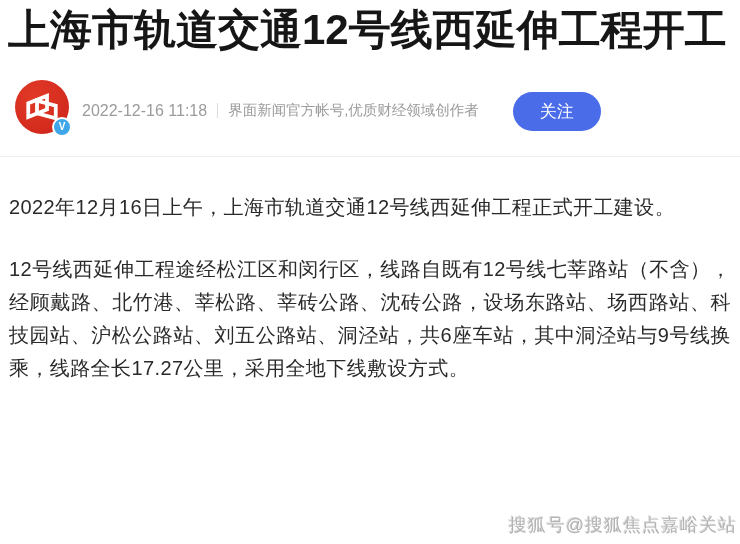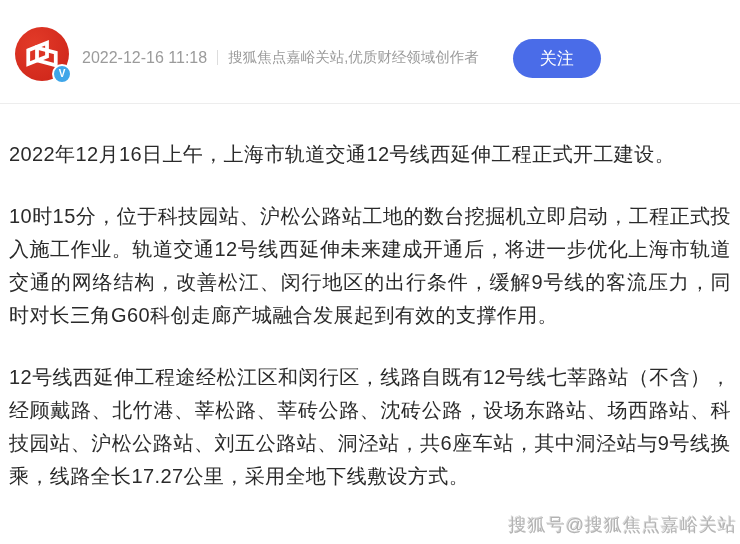--- a/index.html
+++ b/index.html
@@ -54,46 +54,46 @@
     position:absolute;right:3px;bottom:7px;
     font-size:18px;font-weight:400;color:#b3b3b3;letter-spacing:1px;
     text-shadow:1px 1px 0 #ffffff, -1px -1px 0 #d8d8d8;
   }
 </style>
 </head>
 <body>
 
 <div class="page">
 
+  <h1 class="headline">上海市轨道交通12号线西延伸工程开工</h1>
 
   <div class="pub">
     <div class="avatar">
       <svg viewBox="0 0 64 64" aria-hidden="true">
         <g fill="none" stroke="#ffffff" stroke-width="6" stroke-linejoin="miter">
           <path d="M10 26 L40 14 L40 36 L10 48 Z"></path>
           <path d="M24 22 L54 30 L54 50 L24 42 Z"></path>
         </g>
       </svg>
       <span class="badge">V</span>
     </div>
 
     <div class="pubinfo">
       <div class="pubmeta">
         <span class="timestamp">2022-12-16 11:18</span>
         <span class="vline"></span>
-        <span class="desc">搜狐焦点嘉峪关站,优质财经领域创作者</span>
+        <span class="desc">界面新闻官方帐号,优质财经领域创作者</span>
       </div>
     </div>
 
     <button class="follow">关注</button>
   </div>
 
   <div class="hdiv"></div>
 
   <div class="article-body">
     <p>2022年12月16日上午，上海市轨道交通12号线西延伸工程正式开工建设。</p>
-    <p>10时15分，位于科技园站、沪松公路站工地的数台挖掘机立即启动，工程正式投入施工作业。轨道交通12号线西延伸未来建成开通后，将进一步优化上海市轨道交通的网络结构，改善松江、闵行地区的出行条件，缓解9号线的客流压力，同时对长三角G60科创走廊产城融合发展起到有效的支撑作用。</p>
     <p>12号线西延伸工程途经松江区和闵行区，线路自既有12号线七莘路站（不含），经顾戴路、北竹港、莘松路、莘砖公路、沈砖公路，设场东路站、场西路站、科技园站、沪松公路站、刘五公路站、洞泾站，共6座车站，其中洞泾站与9号线换乘，线路全长17.27公里，采用全地下线敷设方式。</p>
   </div>
 
   <div class="watermark">搜狐号@搜狐焦点嘉峪关站</div>
 
 </div>
 
 </body></html>

